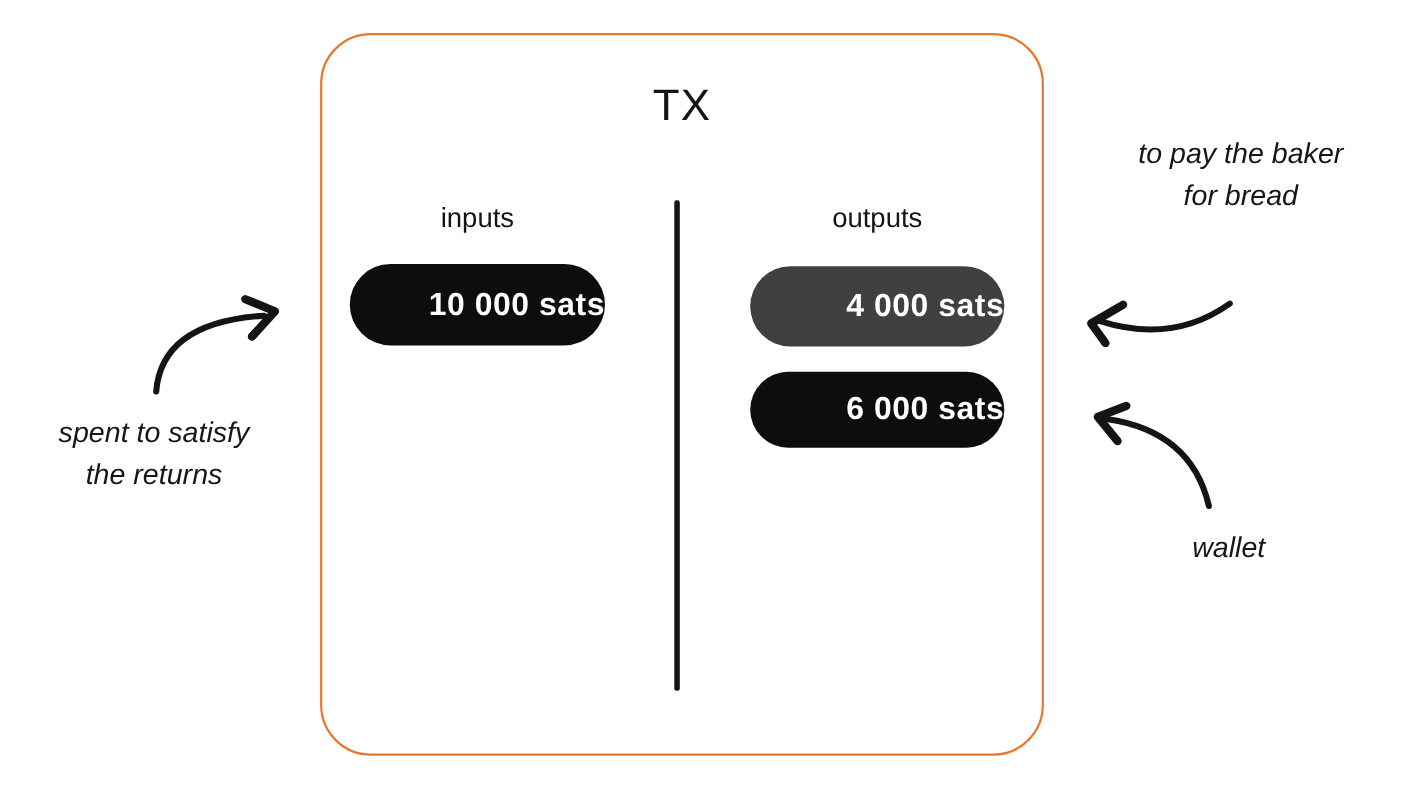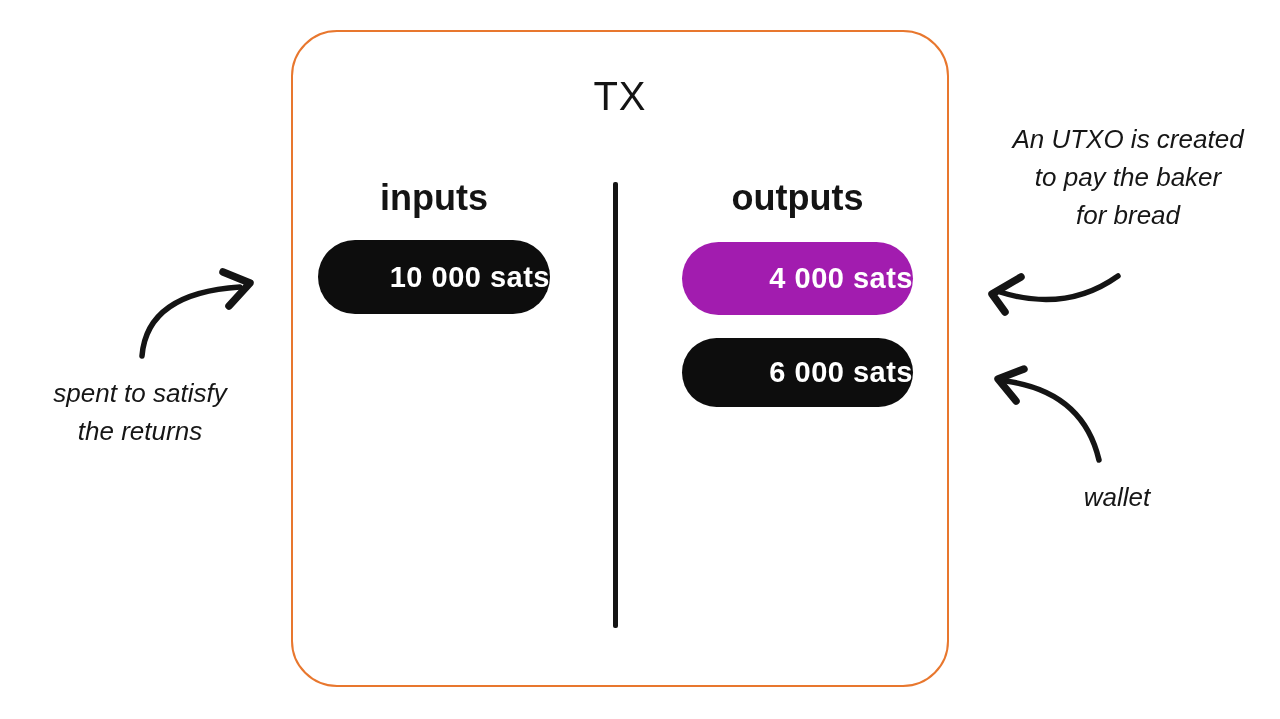--- a/index.html
+++ b/index.html
@@ -32,24 +32,23 @@
     font-weight: normal;
     letter-spacing: 1px;
     color: #141414;
     line-height: 40px;
   }
 
   .col-label {
     position: absolute;
     top: 176px;
     text-align: center;
-    font-size: 36px;
+    font-size: 25px;
     line-height: 44px;
     color: #141414;
-    font-weight: bold;
   }
   .col-label.inputs  { left: 318px; width: 232px; }
   .col-label.outputs { left: 682px; width: 231px; }
 
   .divider {
     position: absolute;
     left: 613px; top: 182px;
     width: 5px; height: 446px;
     border-radius: 2px;
     background: #141414;
@@ -109,35 +108,34 @@
   <div class="col-label inputs">inputs</div>
 
   <div class="col-label outputs">outputs</div>
 
   <div class="divider" style="background-color: rgb(20, 20, 20);"></div>
 
   <div class="utxo-pill pill-input" style="background-color: rgb(13, 13, 13);">
     <span>10 000 sats</span>
   </div>
 
-  <div class="utxo-pill pill-baker" style="background-color: #a21caf;">
+  <div class="utxo-pill pill-baker" style="background-color: #404040;">
     <span>4 000 sats</span>
   </div>
 
   <div class="utxo-pill pill-change" style="background-color: rgb(13, 13, 13);">
     <span>6 000 sats</span>
   </div>
 
   <div class="note note-input">
     <span>spent to satisfy</span>
     <span>the returns</span>
   </div>
 
   <div class="note note-baker">
-    <span>An UTXO is created</span>
     <span>to pay the baker</span>
     <span>for bread</span>
   </div>
 
   <div class="note note-change">
     <span>wallet</span>
   </div>
 
   <svg class="arrow-layer" viewBox="0 0 1280 719">
     <g style="stroke: rgb(20, 20, 20);">

